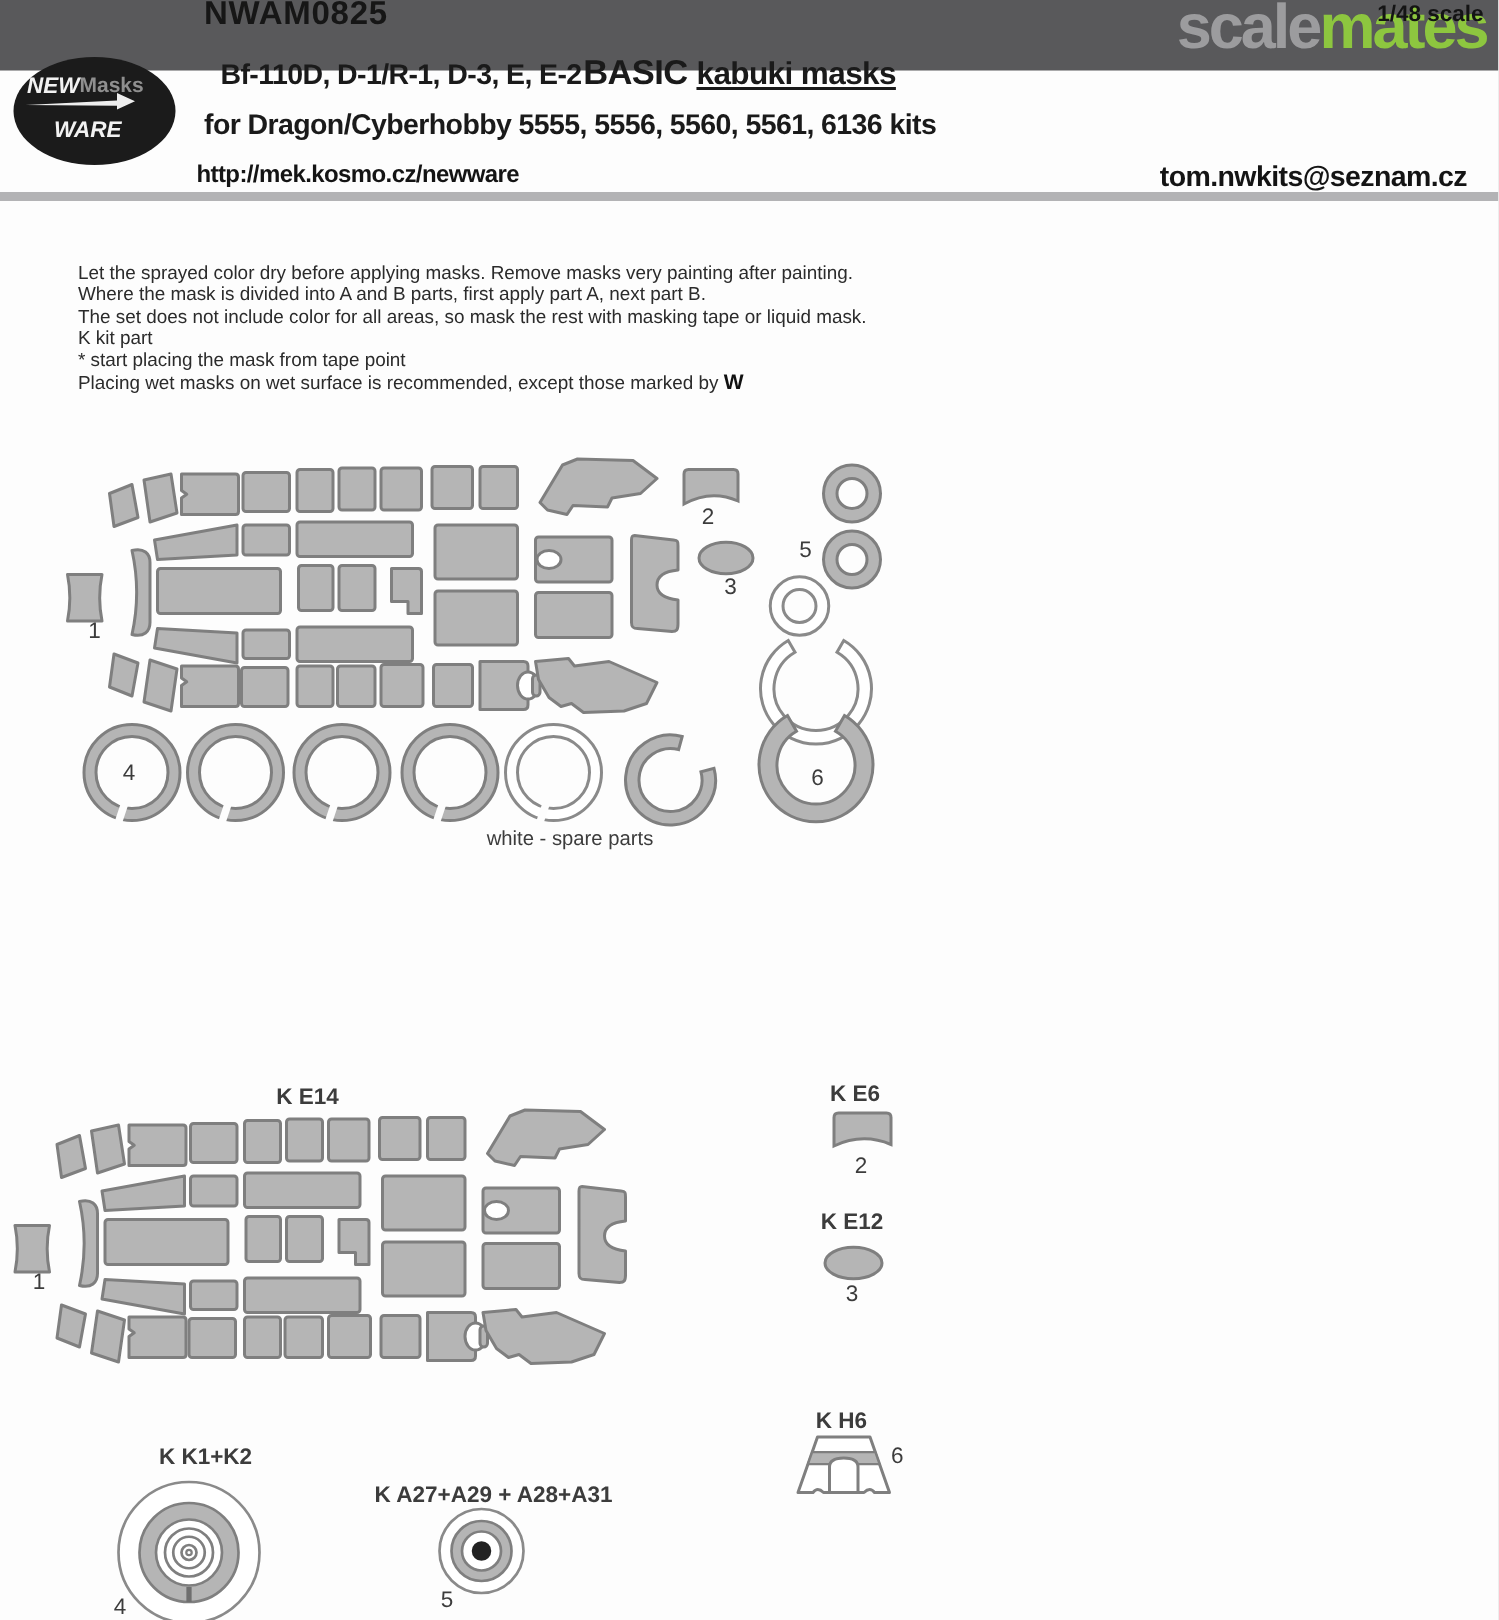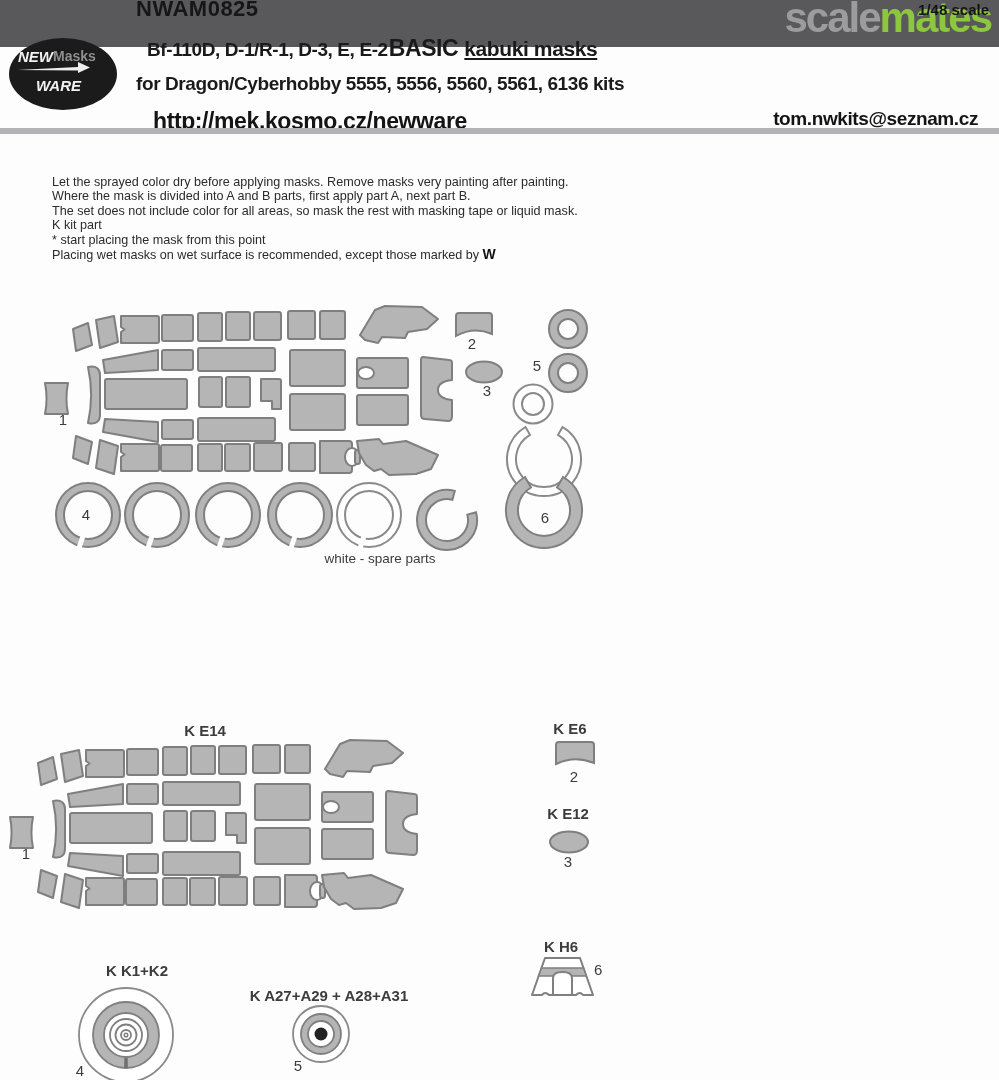--- a/index.html
+++ b/index.html
@@ -14,21 +14,21 @@
   .wm-gray{color:#9c9c9e;} .wm-green{color:#8dc63f;}
   .scalenote{position:absolute;right:10px;top:1px;font-size:15px;font-weight:bold;color:#141414;
         z-index:3;letter-spacing:0;}
   .logo{position:absolute;left:6px;top:27px;z-index:4;}
   .title1{position:absolute;left:136px;top:35px;z-index:3;font-weight:bold;color:#1a1a1a;
         letter-spacing:-0.4px;white-space:nowrap;}
   .title1 .pref{font-size:19px;margin-left:11px;} .title1 .basic{font-size:23px;margin-left:1px;}
   .title1 .suff{font-size:21px;margin-left:6px;text-decoration:underline;}
   .title2{position:absolute;left:136px;top:73px;font-size:19px;font-weight:bold;color:#1a1a1a;
         letter-spacing:-0.4px;white-space:nowrap;}
-  .url{position:absolute;left:153px;top:108px;font-size:23px;font-weight:bold;color:#141414;
+  .url{position:absolute;left:131px;top:108px;font-size:16px;font-weight:bold;color:#141414;
         letter-spacing:-0.4px;}
   .email{position:absolute;right:21px;top:108px;font-size:19px;font-weight:bold;color:#141414;
         letter-spacing:-0.4px;}
   .rule{position:absolute;left:0;top:128px;width:999px;height:6px;background:#b3b3b5;}
   
   .instructions{position:absolute;left:52px;top:175px;width:690px;font-size:12.6px;
         line-height:14.4px;color:#2b2b2b;}
   .instructions .head{font-weight:bold;font-size:13px;}
   .wmark{font-weight:bold;font-size:14px;letter-spacing:-1px;color:#111;}
   
@@ -59,21 +59,21 @@
   <div class="title2">for Dragon/Cyberhobby 5555, 5556, 5560, 5561, 6136 kits</div>
   <div class="url">http://mek.kosmo.cz/newware</div>
   <div class="email">tom.nwkits@seznam.cz</div>
   <div class="rule"></div>
 
   <div class="instructions">
     <div>Let the sprayed color dry before applying masks. Remove masks very painting after painting.</div>
     <div>Where the mask is divided into A and B parts, first apply part A, next part B.</div>
     <div>The set does not include color for all areas, so mask the rest with masking tape or liquid mask.</div>
     <div>K kit part</div>
-    <div>*  start placing the mask from this point</div>
+    <div>*  start placing the mask from tape point</div>
     <div><span>Placing wet masks on wet surface is recommended, except those marked by</span> <span class="wmark">W</span></div>
   </div>
 
   <svg class="dsvg" style="left:40px;top:295px" width="570" height="290" viewBox="0 0 570 290">
     <defs>
       <g id="cluster" fill="#b5b5b5" stroke="#7f7f7f" stroke-width="2" stroke-linejoin="round">
 
         <path d="M33,26 L48,20 L52,42 L36,48 Z"></path>
         <path d="M56,17 L74,13 L78,39 L60,45 Z"></path>
         <path d="M81,13 H117 Q119,13 119,15 V38 Q119,40 117,40 H81 V29 L84.5,26.5 L81,24 Z"></path>

